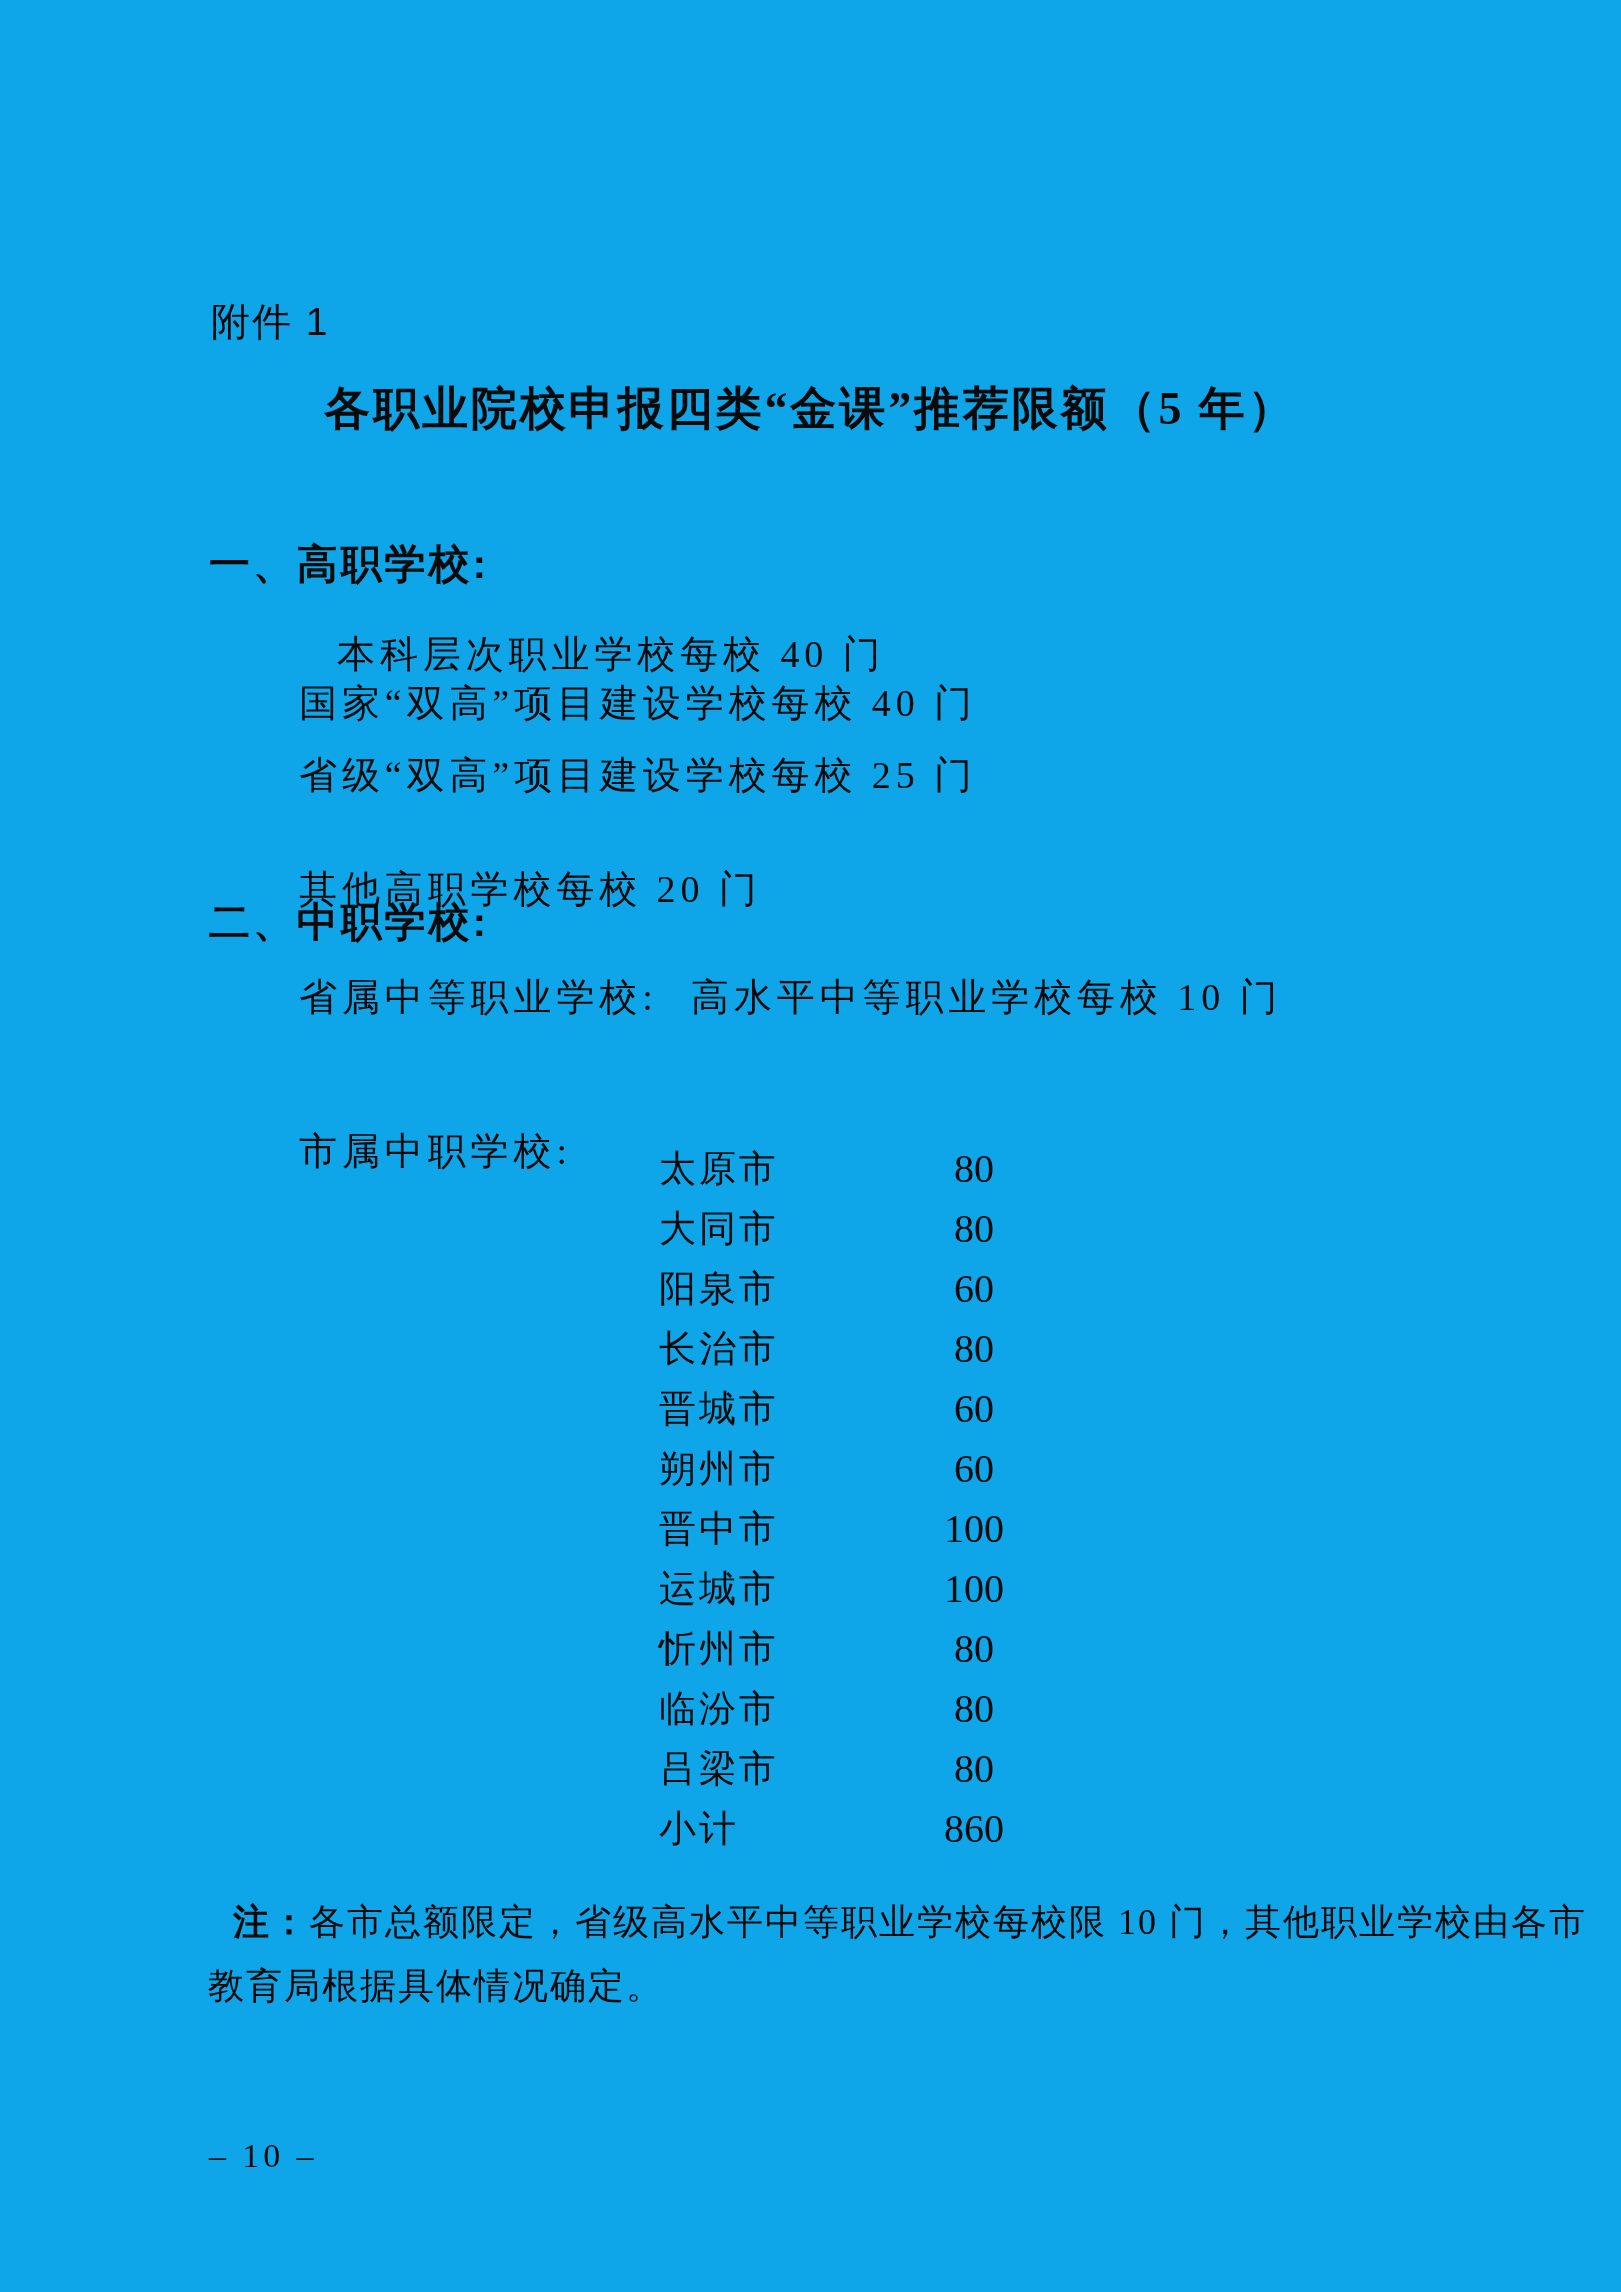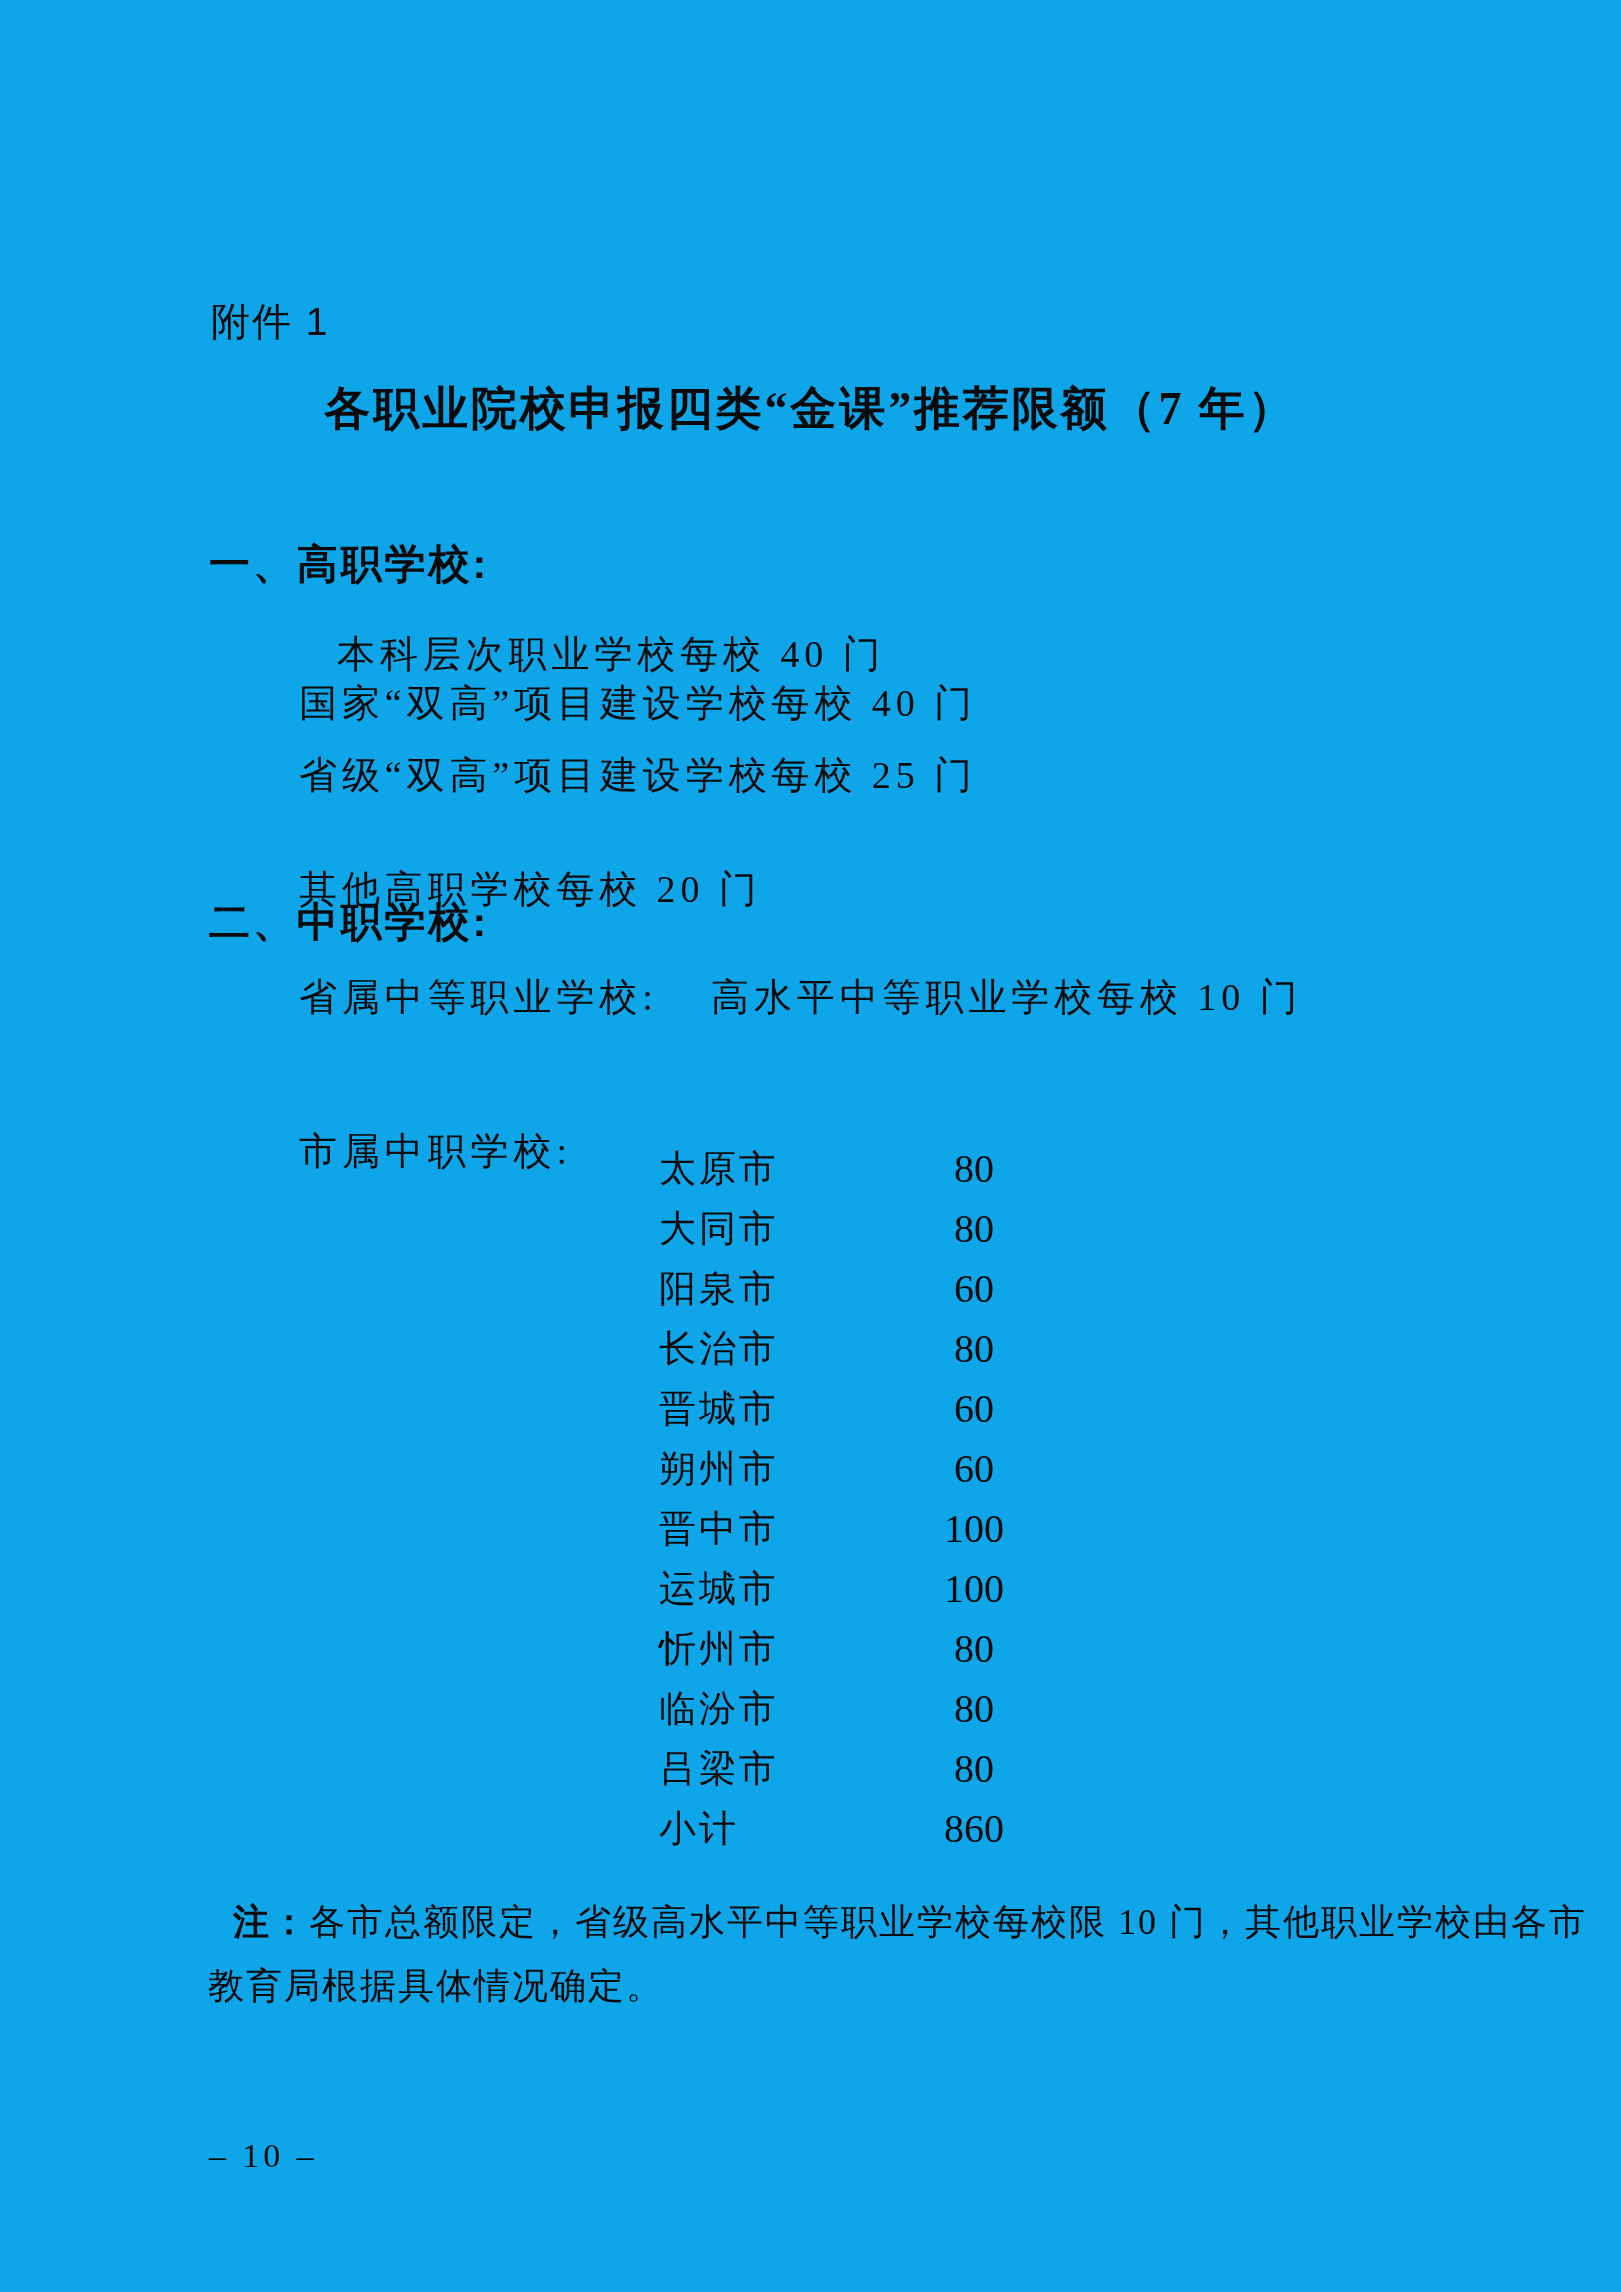--- a/index.html
+++ b/index.html
@@ -32,21 +32,21 @@
   .sec1-heading{left:209px;top:541px;}
   .sec2-heading{left:209px;top:899px;}
   .body-line{
     font-size:38px;letter-spacing:4.9px;line-height:1.2;
   }
   .s1-line0{left:299px;top:632px;margin-left:38px;}
   .s1-line1{left:299px;top:681px;}
   .s1-line2{left:299px;top:753px;}
   .s1-line3{left:299px;top:824px;margin-top:43px;}
   .prov-label{left:299px;top:975px;}
-  .prov-line1{left:711px;top:975px;}
+  .prov-line1{left:691px;top:975px;}
   .prov-line2{left:691px;top:1047px;}
   .muni-label{left:299px;top:1129px;}
   .city-table{
     position:absolute;left:659px;top:1141px;width:549px;
   }
   .city-row{
     position:relative;height:60px;
   }
   .city-name{
     position:absolute;left:0;top:5.9px;
@@ -68,21 +68,21 @@
     font-size:34px;letter-spacing:3.9px;
   }
 </style>
 </head>
 <body>
 
 <div class="page">
 
   <div class="abs attachment">附件 1</div>
 
-  <div class="abs doc-title">各职业院校申报四类“金课”推荐限额（7 年）</div>
+  <div class="abs doc-title">各职业院校申报四类“金课”推荐限额（5 年）</div>
 
   <div class="abs sec-heading sec1-heading">一、高职学校:</div>
 
   <div class="abs body-line s1-line0">本科层次职业学校每校 40 门</div>
   <div class="abs body-line s1-line1">国家“双高”项目建设学校每校 40 门</div>
   <div class="abs body-line s1-line2">省级“双高”项目建设学校每校 25 门</div>
   <div class="abs body-line s1-line3">其他高职学校每校 20 门</div>
 
   <div class="abs sec-heading sec2-heading">二、中职学校:</div>
 

